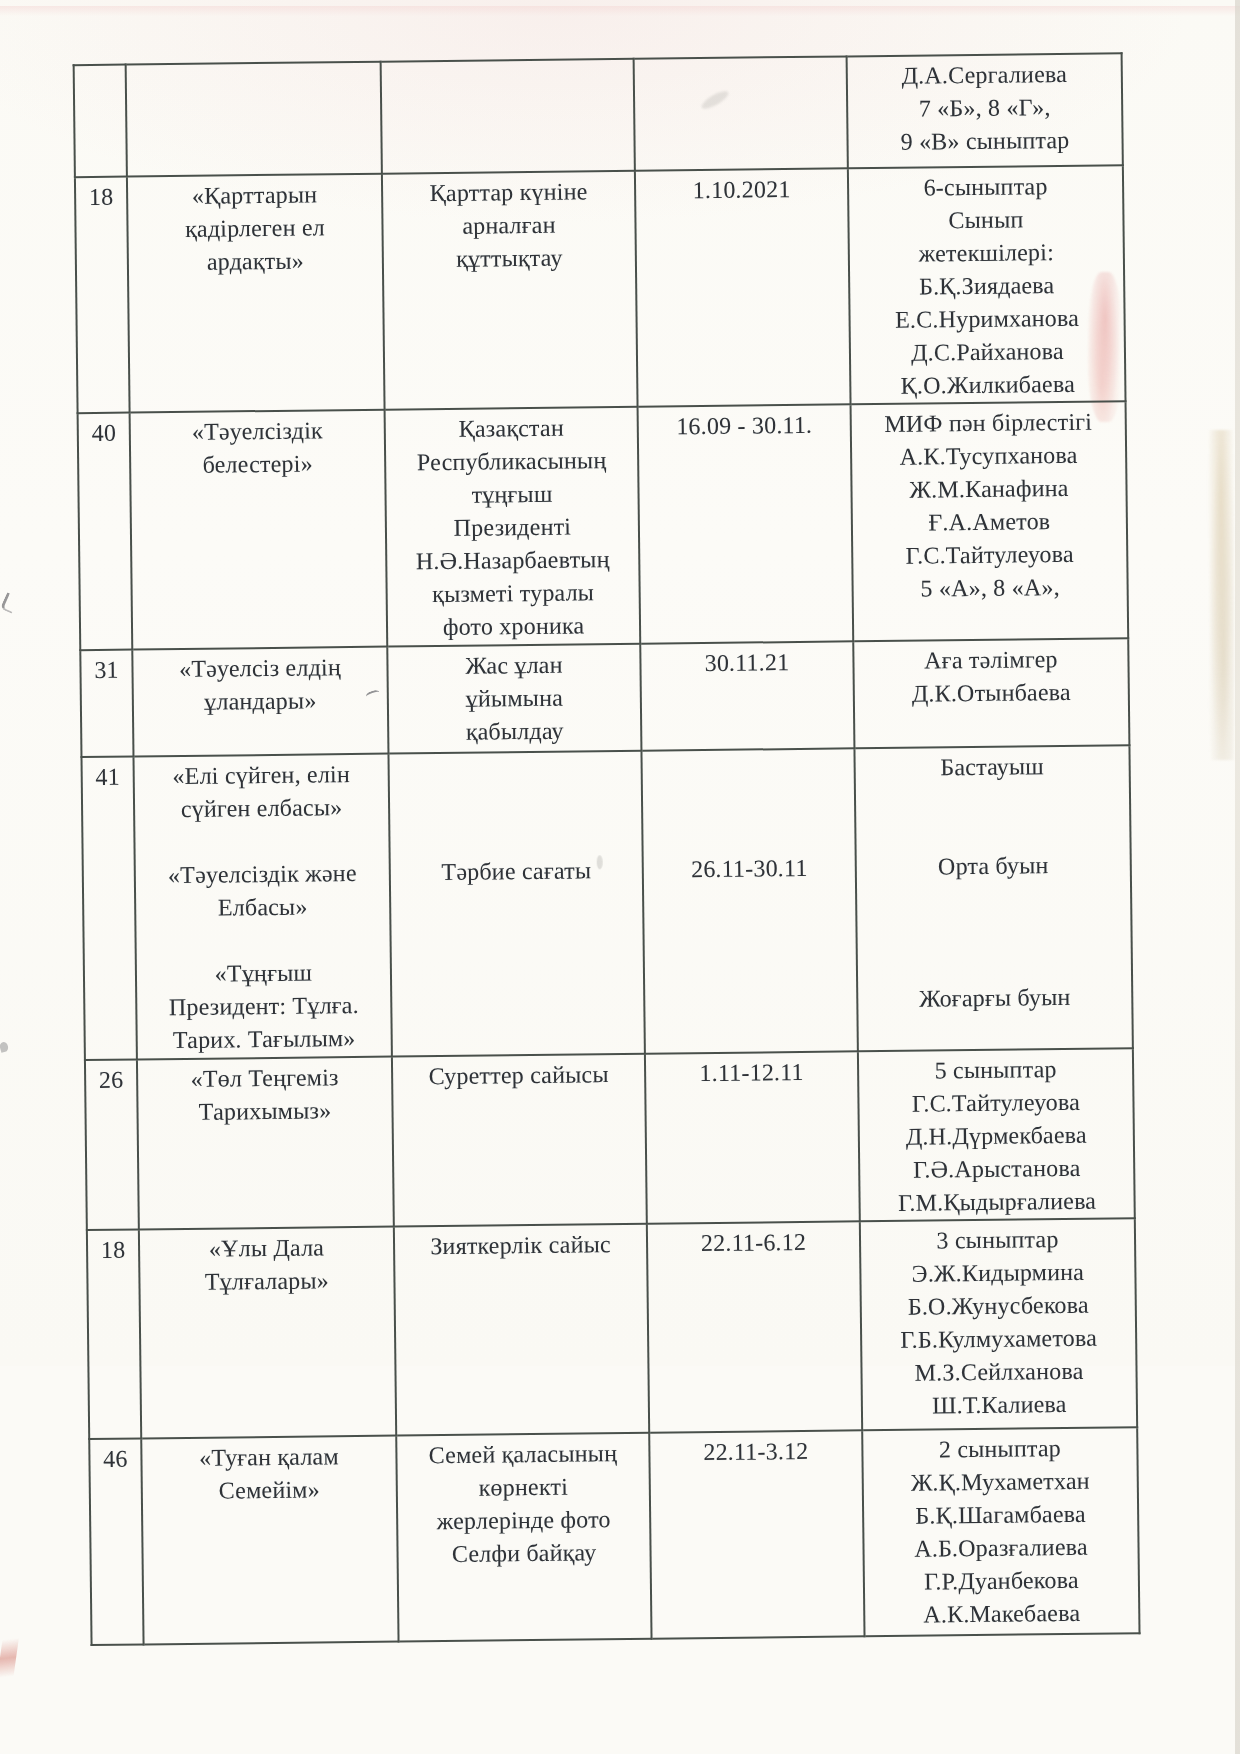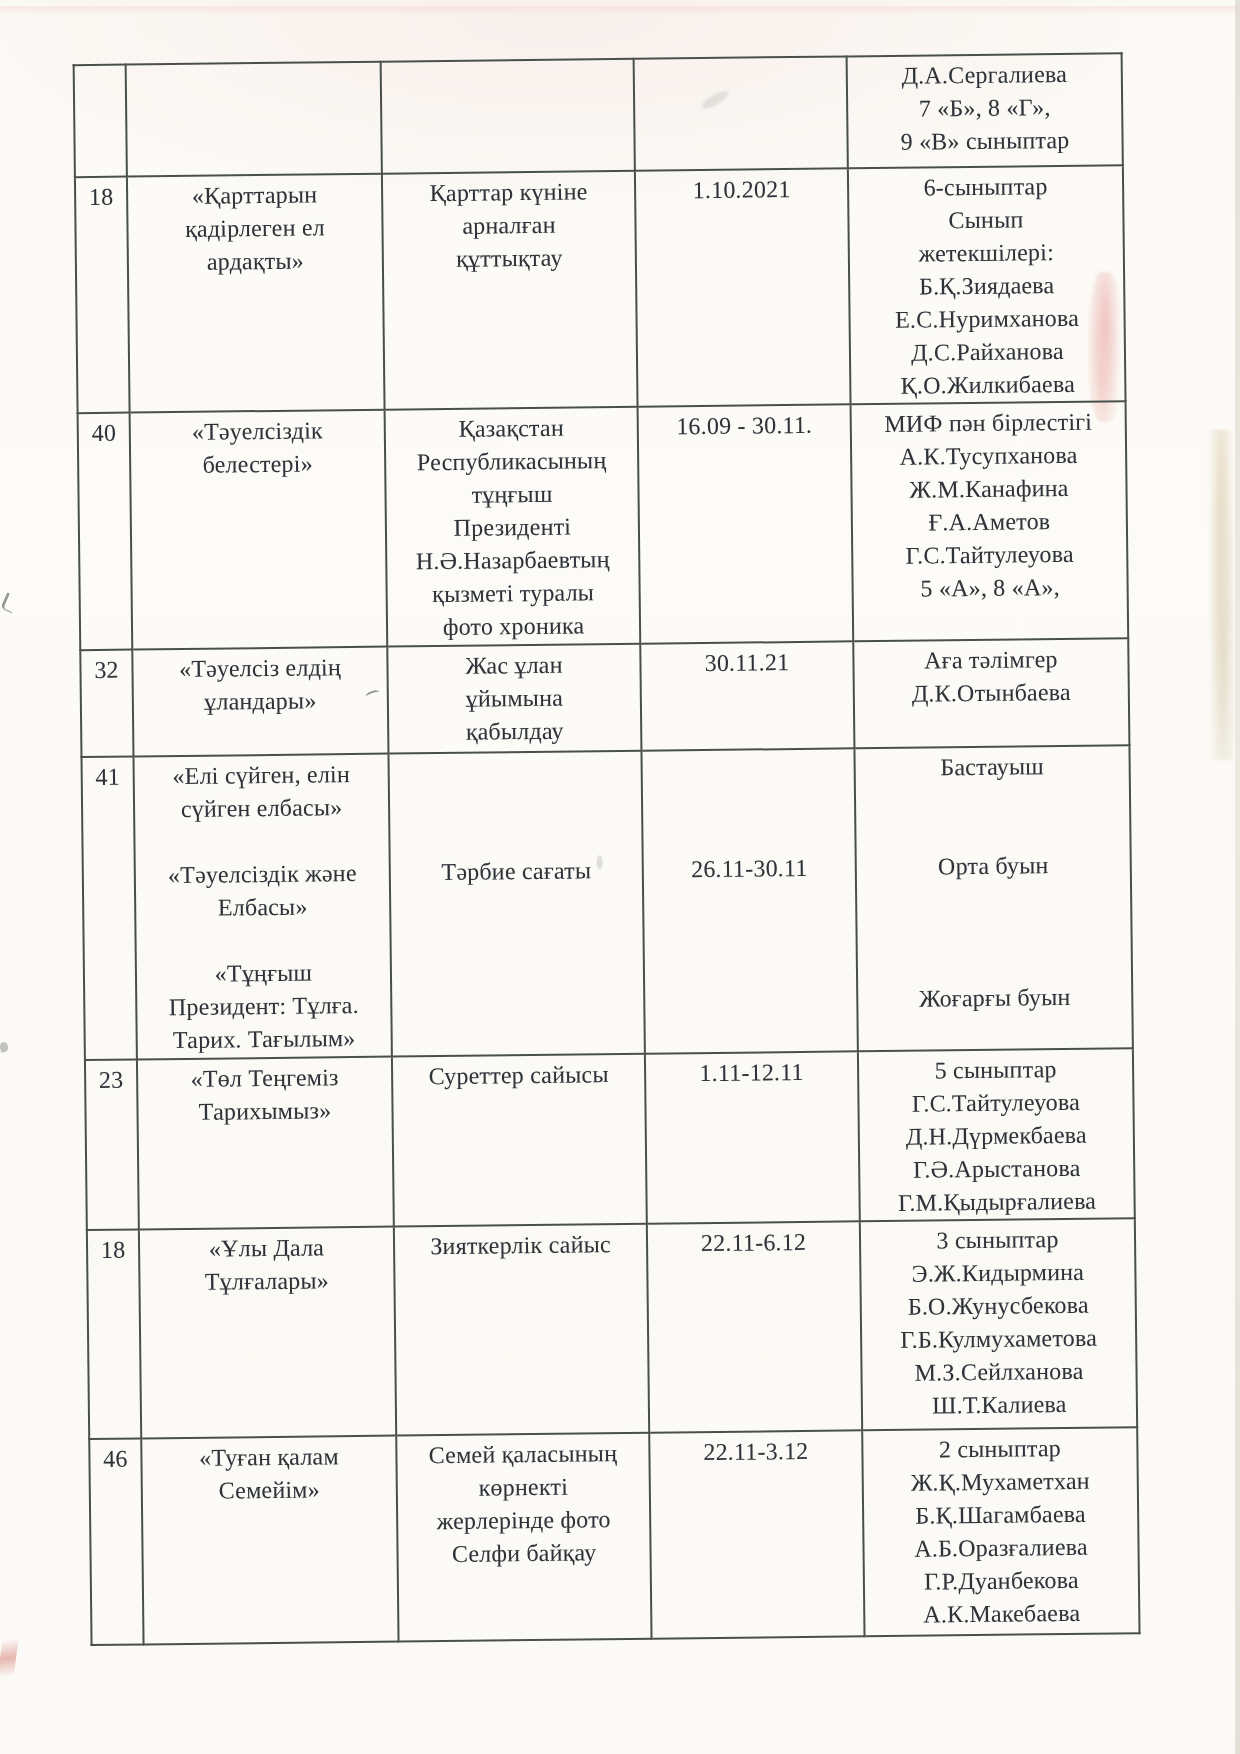--- a/index.html
+++ b/index.html
@@ -216,21 +216,21 @@
               <div class="line">МИФ пән бірлестігі</div>
               <div class="line">А.К.Тусупханова</div>
               <div class="line">Ж.М.Канафина</div>
               <div class="line">Ғ.А.Аметов</div>
               <div class="line">Г.С.Тайтулеуова</div>
               <div class="line">5 «А»,  8 «А»,</div>
             </td>
           </tr>
           <tr class="row-3">
             <td>
-              <div class="line">32</div>
+              <div class="line">31</div>
             </td>
             <td>
               <div class="line">«Тәуелсіз елдің</div>
               <div class="line">ұландары»</div>
             </td>
             <td>
               <div class="line">Жас ұлан</div>
               <div class="line">ұйымына</div>
               <div class="line">қабылдау</div>
             </td>
@@ -275,21 +275,21 @@
               <div class="line"></div>
               <div class="line">Орта буын</div>
               <div class="line"></div>
               <div class="line"></div>
               <div class="line"></div>
               <div class="line">Жоғарғы буын</div>
             </td>
           </tr>
           <tr class="row-5">
             <td>
-              <div class="line">23</div>
+              <div class="line">26</div>
             </td>
             <td>
               <div class="line">«Төл Теңгеміз</div>
               <div class="line">Тарихымыз»</div>
             </td>
             <td>
               <div class="line">Суреттер сайысы</div>
             </td>
             <td>
               <div class="line">1.11-12.11</div>

